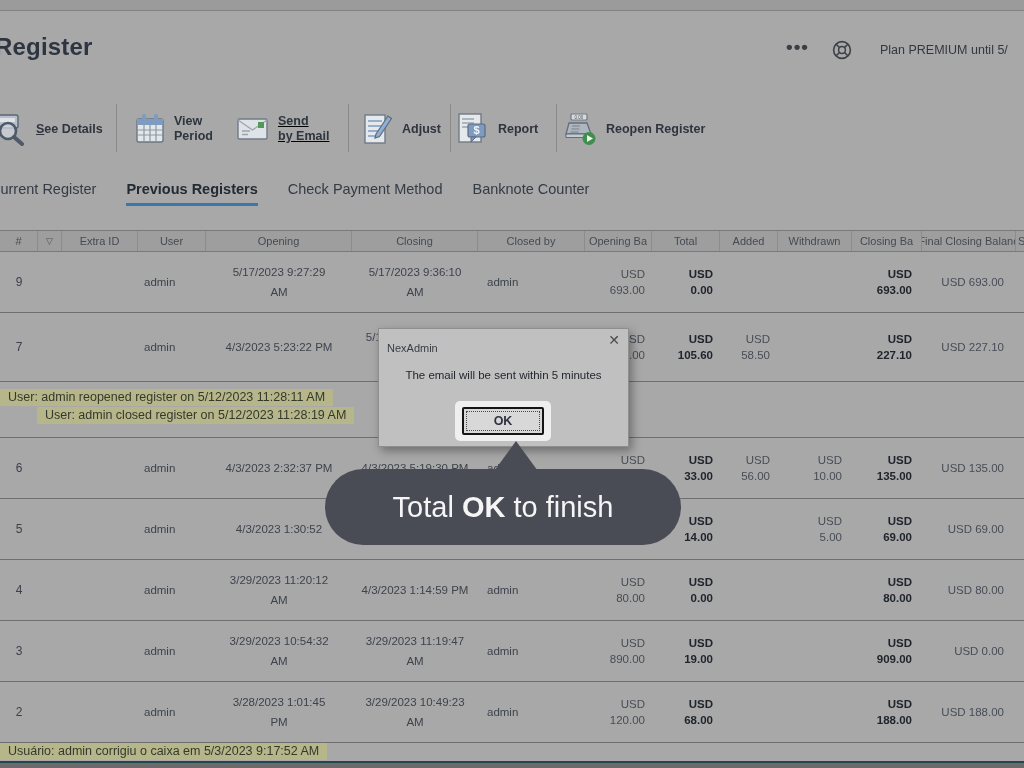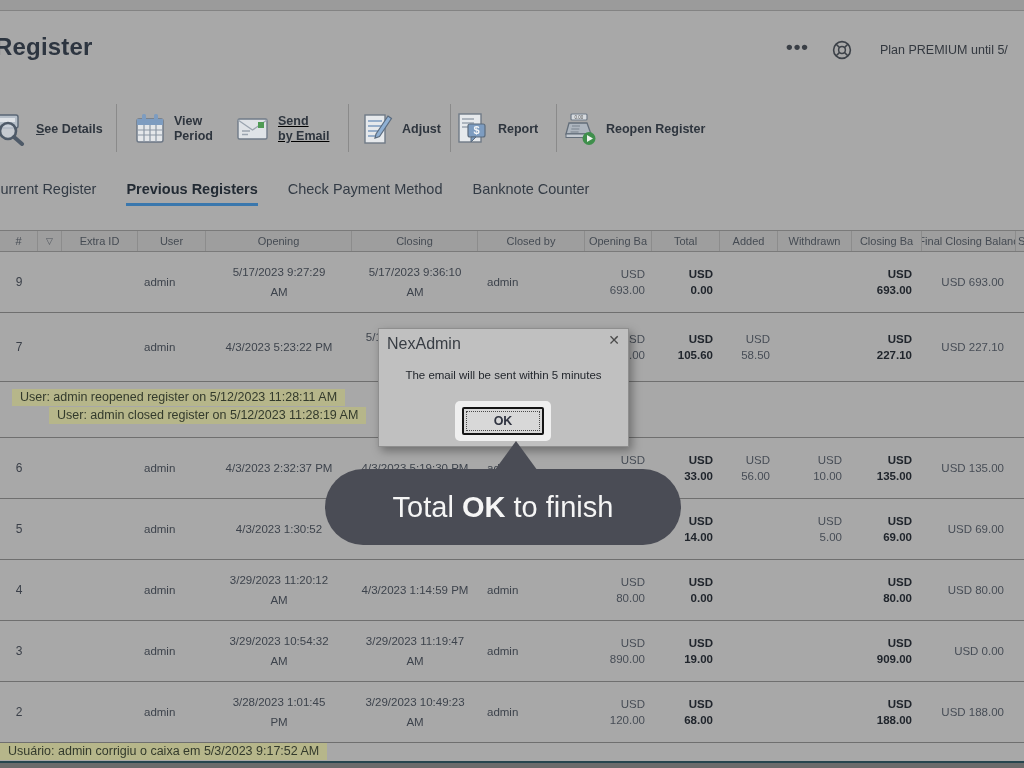--- a/index.html
+++ b/index.html
@@ -43,29 +43,29 @@
           font-size:11.5px;color:#3d434c;line-height:20px;padding:0 19px;}
   .c-date.closing{padding:0 8px;}
   .c-closedby{display:flex;align-items:center;font-size:11.5px;color:#3d434c;padding-left:9px;}
   .c-money{display:flex;flex-direction:column;justify-content:center;align-items:flex-end;
            font-size:11.5px;color:#474d56;line-height:16px;}
   .c-money.bold{font-weight:bold;color:#20252c;}
   .pr7{padding-right:7px;}.pr8{padding-right:8px;}.pr10{padding-right:10px;}
   .c-final{display:flex;align-items:center;justify-content:flex-end;padding-right:12px;
            font-size:11.5px;color:#474d56;white-space:nowrap;}
   .trow-notes{height:55px;border-bottom:1px solid #6f6f6f;position:relative;}
-  .note-chip{position:absolute;left:12px;background:#b6b68a;color:#333a2c;font-size:12.5px;
+  .note-chip{position:absolute;left:0;background:#b6b68a;color:#333a2c;font-size:12.5px;
              padding:1px 8px 2px 8px;white-space:nowrap;}
   .bottom-note{position:absolute;left:0;top:743px;background:#b6b68a;color:#333a2c;
                font-size:12.5px;padding:1px 8px 2px 8px;white-space:nowrap;}
   .tealbar{position:absolute;left:0;top:761px;width:1024px;height:7px;background:#27454e;}
   
   .dialog{position:absolute;left:378px;top:328px;width:249px;height:117px;background:#c0c0c0;
           border:1px solid #8e8e8e;box-shadow:3px 4px 9px rgba(0,0,0,.35);z-index:20;}
-  .dialog-title{position:absolute;left:8px;top:6px;font-size:16px;color:#383d44;}
+  .dialog-title{position:absolute;left:8px;top:13px;font-size:11px;color:#383d44;}
   .dialog-close{position:absolute;right:8px;top:3px;font-size:14px;color:#4a4a4a;cursor:default;}
   .dialog-msg{position:absolute;left:0;top:40px;width:100%;text-align:center;
               font-size:11.5px;color:#23272d;}
   .ok-ring{position:absolute;left:76px;top:72px;width:96px;height:40px;background:#efefef;
            border-radius:5px;display:flex;align-items:center;justify-content:center;}
   .ok-button{width:82px;height:28px;background:#d8d8d8;border:2px solid #151515;border-radius:2px;
              position:relative;display:flex;align-items:center;justify-content:center;
              box-sizing:border-box;cursor:default;}
   .ok-button::before{content:"";position:absolute;inset:2px;border:1px dotted #4a4a4a;}
   .ok-label{font-size:12.5px;font-weight:bold;color:#2f3340;}

